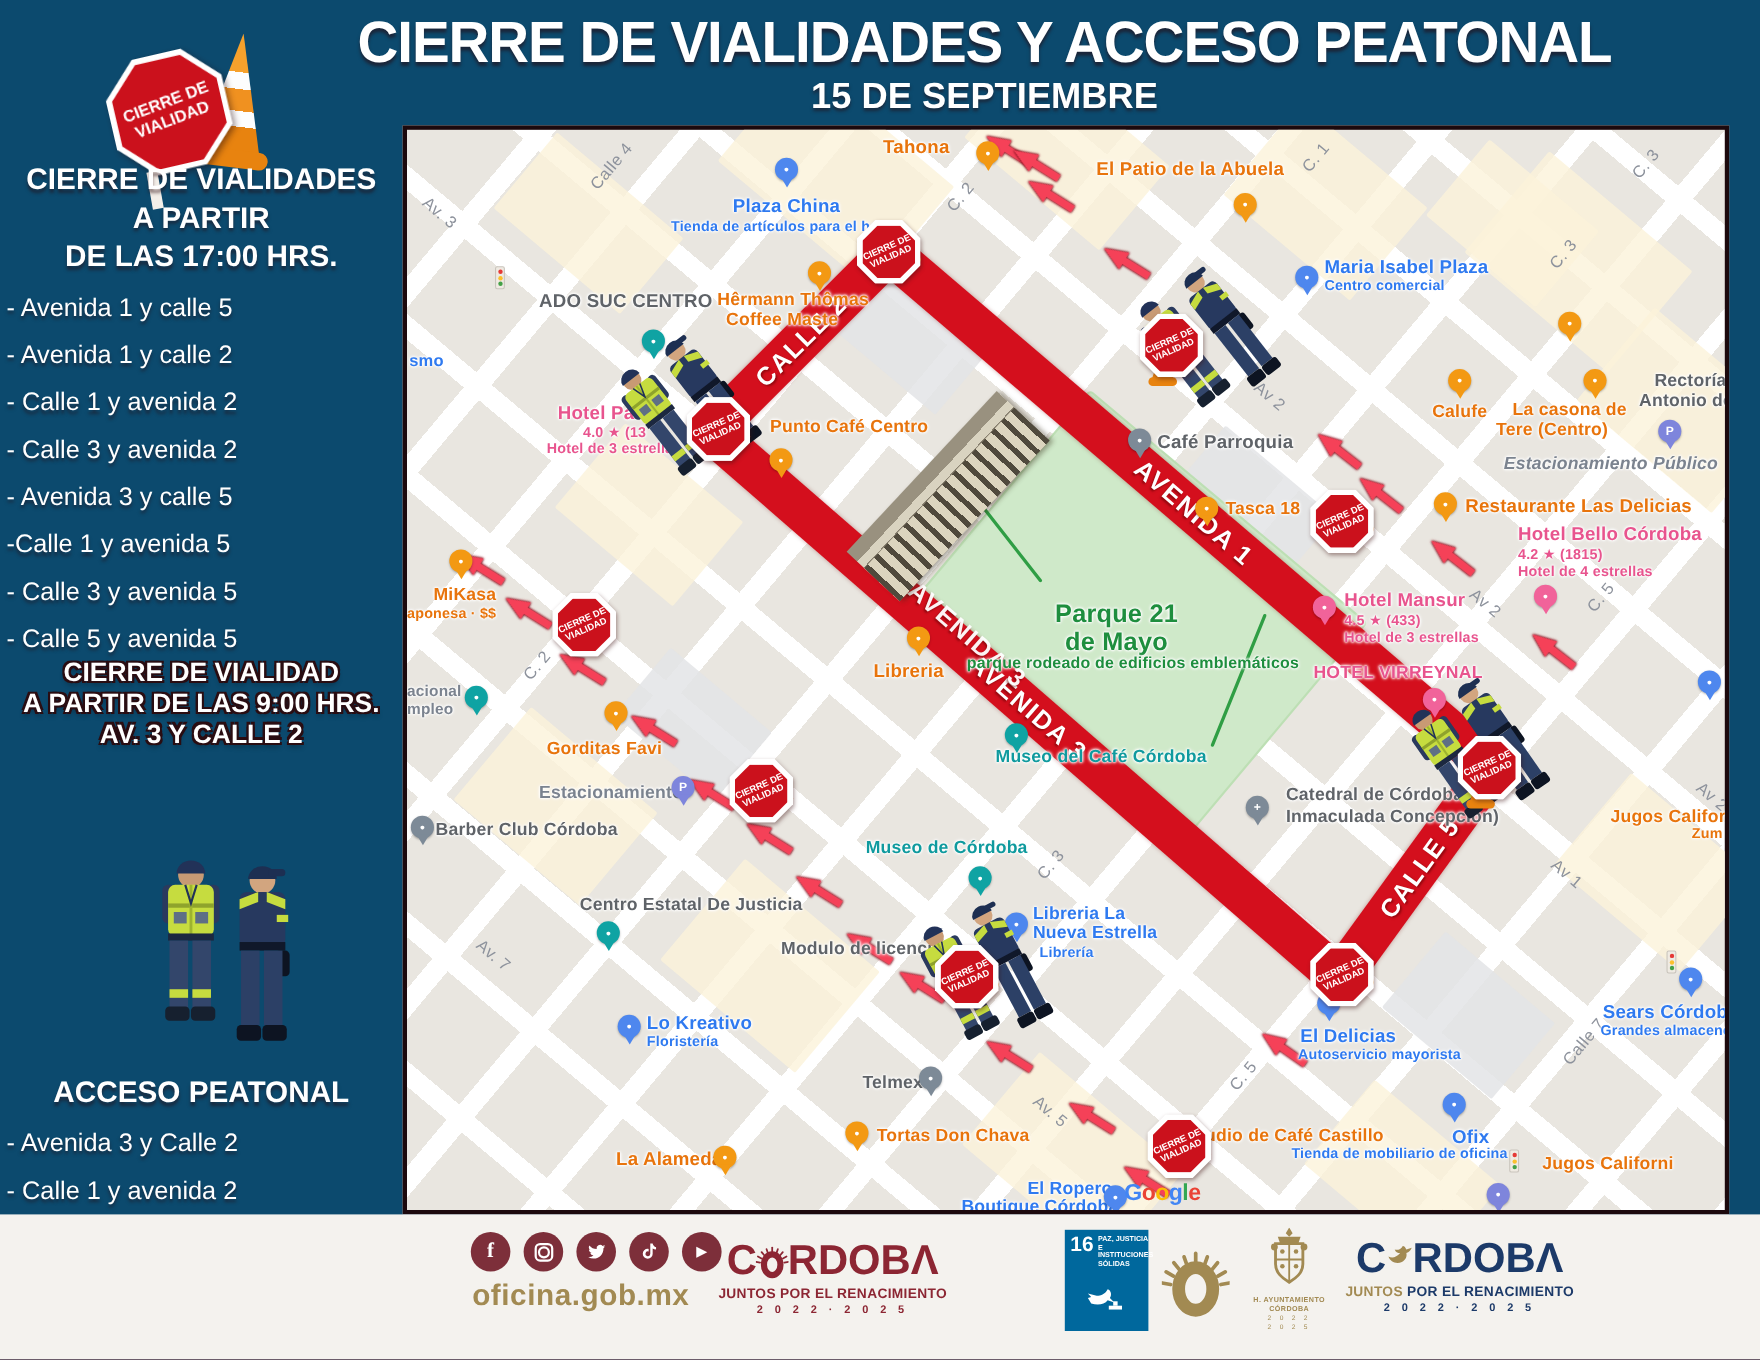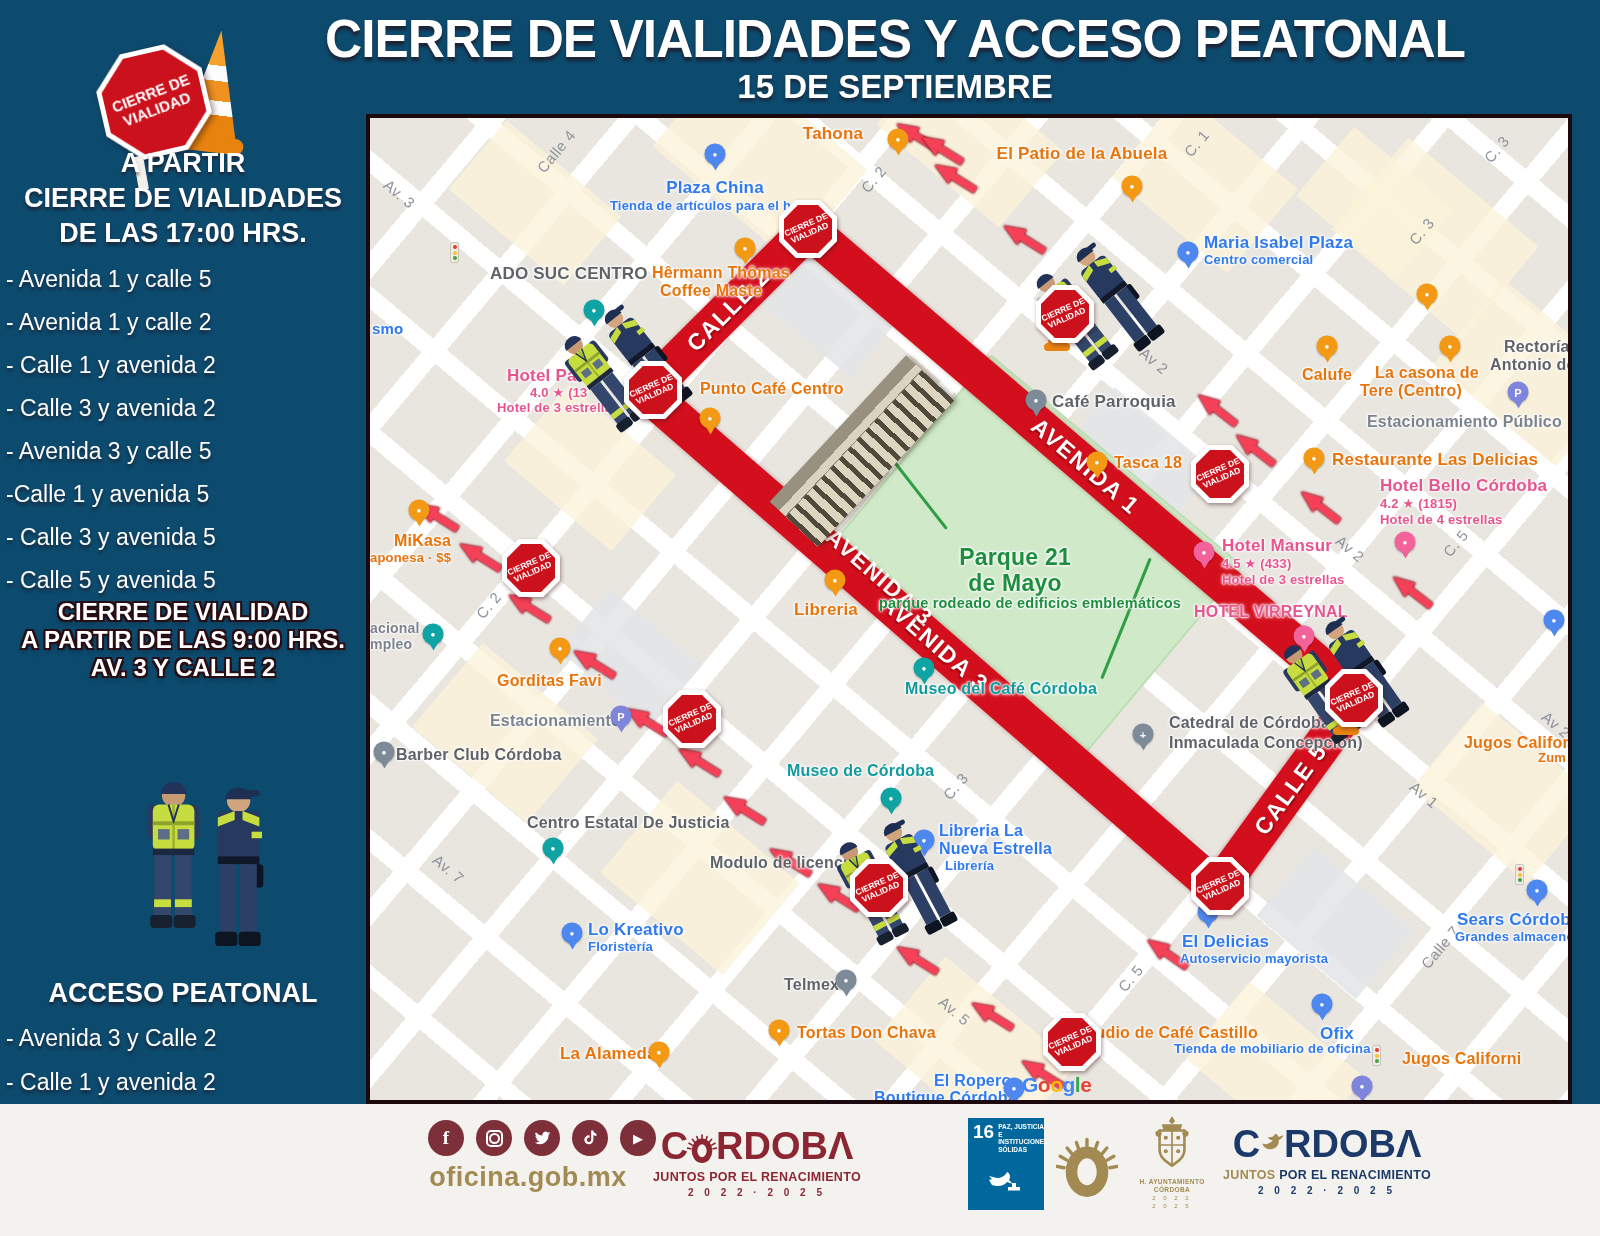--- a/index.html
+++ b/index.html
@@ -197,22 +197,22 @@
     <div class="badge">
       <div class="badge-cone"></div>
       <div class="badge-oct">
           <i></i>
         <span>CIERRE DE
 VIALIDAD</span>
         </div>
       <div class="badge-post"></div>
     </div>
     <div class="s-block s1-title">
+      <div>CIERRE DE VIALIDADES</div>
       <div>A PARTIR</div>
-      <div>CIERRE DE VIALIDADES</div>
       <div>DE LAS 17:00 HRS.</div>
     </div>
     <ul class="s-list s1-list">
         <li>- Avenida 1 y calle 5</li>
         <li>- Avenida 1 y calle 2</li>
         <li>- Calle 1 y avenida 2</li>
         <li>- Calle 3 y avenida 2</li>
         <li>- Avenida 3 y calle 5</li>
         <li>-Calle 1 y avenida 5</li>
         <li>- Calle 3 y avenida 5</li>
@@ -334,21 +334,21 @@
       <div class="mlabel" style="left: 682px; top: 274px; color: rgb(95, 99, 104); font-size: 17px;">Café Parroquia</div>
       <div class="pin" style="left: 727px; top: 344px; color: rgb(243, 153, 19);">
         <em class="dot">●</em>
       </div>
       <div class="mlabel" style="left: 744px; top: 336px; color: rgb(232, 116, 12); font-size: 16px;">Tasca 18</div>
       <div class="mlabel" style="left: 1134px; top: 220px; color: rgb(95, 99, 104); font-size: 16px;">Rectoría d</div>
       <div class="mlabel" style="left: 1120px; top: 238px; color: rgb(95, 99, 104); font-size: 16px;">Antonio de</div>
       <div class="pin" style="left: 1148px; top: 274px; color: rgb(126, 133, 220);">
         <em>P</em>
       </div>
-      <div class="mlabel" style="left: 997px; top: 295px; color: rgb(123, 131, 143); font-size: 16px;">Estacionamiento Público</div>
+      <div class="mlabel" style="left: 997px; top: 295px; color: rgb(123, 131, 143); font-size: 16px; font-style: italic;">Estacionamiento Público</div>
       <div class="pin" style="left: 957px; top: 228px; color: rgb(243, 153, 19);">
         <em class="dot">●</em>
       </div>
       <div class="mlabel" style="left: 957px; top: 248px; color: rgb(232, 116, 12); font-size: 16px; transform: translateX(-50%);">Calufe</div>
       <div class="pin" style="left: 1080px; top: 228px; color: rgb(243, 153, 19);">
         <em class="dot">●</em>
       </div>
       <div class="mlabel" style="left: 1041px; top: 246px; color: rgb(232, 116, 12); font-size: 16px; transform: translateX(-50%); margin-left: 16px;">La casona de</div>
       <div class="mlabel" style="left: 1041px; top: 264px; color: rgb(232, 116, 12); font-size: 16px; transform: translateX(-50%);">Tere (Centro)</div>
       <div class="pin" style="left: 1057px; top: 176px; color: rgb(243, 153, 19);">

